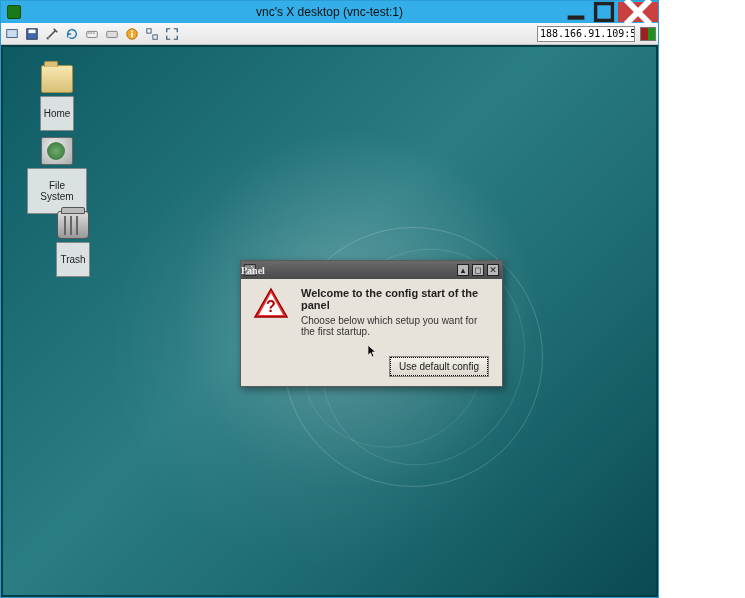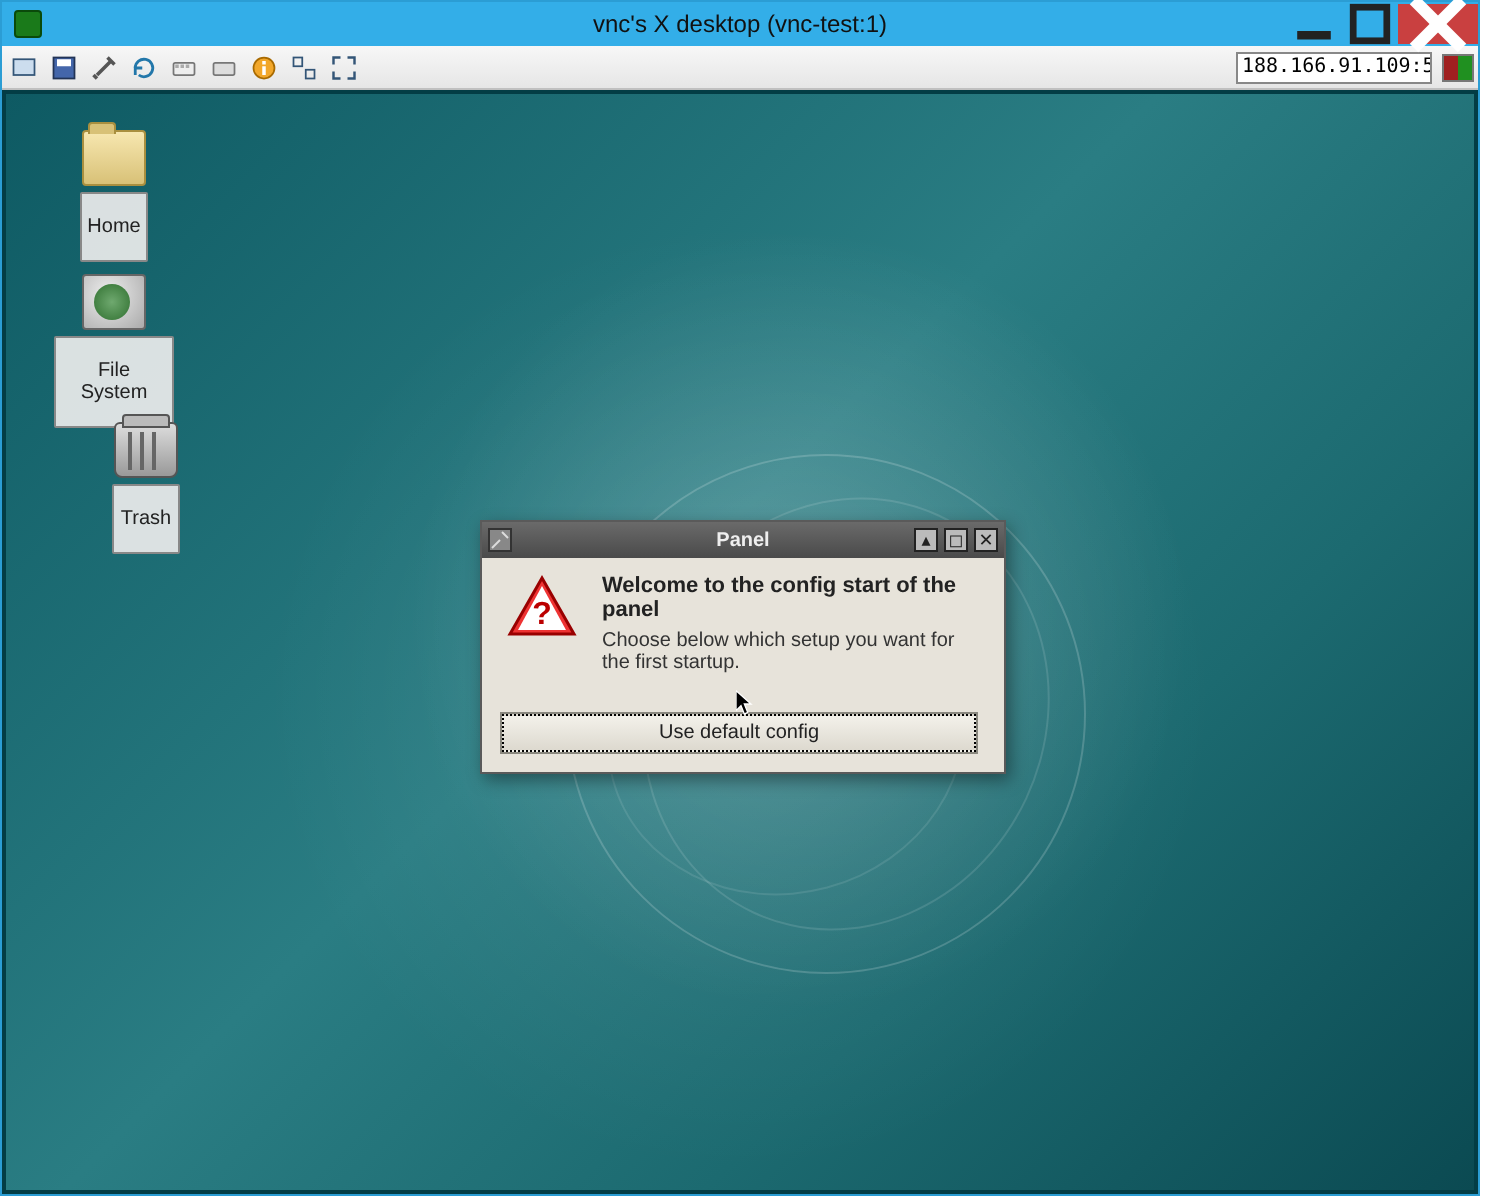--- a/index.html
+++ b/index.html
@@ -1,19 +1,19 @@
 <!DOCTYPE html>
 <html><head>
 <meta charset="utf-8">
 <style>
   * { box-sizing: border-box; margin: 0; padding: 0; }
   body { width: 745px; height: 598px; font-family: "Segoe UI", Tahoma, sans-serif; font-size: 11px; overflow: hidden; background: #fff; }
 
   
-  .win { width: 740px; height: 598px; border: 1px solid #2b9dd4; display: flex; flex-direction: column; }
+  .win { width: 659px; height: 598px; border: 1px solid #2b9dd4; display: flex; flex-direction: column; }
   .titlebar { height: 22px; background: #33aee8; display: flex; align-items: center; color: #000; position: relative; }
   .titlebar .app-icon { width: 14px; height: 14px; background: #1a7a1a; border: 1px solid #0a4a0a; border-radius: 2px; margin: 0 6px; }
   .titlebar .title { position: absolute; left: 0; right: 0; text-align: center; font-size: 12px; color: #111; pointer-events: none; }
   .titlebar .wincontrols { margin-left: auto; display: flex; }
   .titlebar .wincontrols .btn { width: 28px; height: 20px; display: flex; align-items: center; justify-content: center; font-size: 11px; background: #33aee8; }
   .titlebar .wincontrols .close { background: #c94040; color: #fff; width: 40px; }
 
   
   .vnc-toolbar { height: 22px; background: linear-gradient(#f7f7f7,#e6e6e6); border-bottom: 1px solid #c0c0c0; display: flex; align-items: center; padding: 0 2px; gap: 2px; }
   .vnc-toolbar .tbtn { width: 18px; height: 18px; border: 1px solid transparent; border-radius: 2px; display: flex; align-items: center; justify-content: center; }
@@ -42,30 +42,30 @@
   .disk-glyph { background: radial-gradient(circle at 40% 35%, #eee,#aaa); border:1px solid #666; border-radius:2px; position:relative;}
   .disk-glyph:after{content:"";position:absolute;left:5px;top:4px;width:18px;height:18px;border-radius:50%;background:radial-gradient(circle,#6fa96f,#2f6f2f);}
   .trash-glyph { background: linear-gradient(#ddd,#999); border:1px solid #555; border-radius:3px 3px 4px 4px; position:relative;}
   .trash-glyph:before{content:"";position:absolute;top:-5px;left:3px;right:3px;height:5px;background:#bbb;border:1px solid #555;border-radius:2px 2px 0 0;}
   .trash-glyph:after{content:"";position:absolute;top:4px;bottom:3px;left:6px;width:2px;background:#666;box-shadow:6px 0 #666,12px 0 #666;}
 
   
   .panel-dialog { position: absolute; left: 237px; top: 213px; width: 263px; background: #e7e3da; border: 1px solid #5a5a5a; box-shadow: 2px 3px 8px rgba(0,0,0,0.4); }
   .pd-titlebar { height: 18px; background: linear-gradient(#6a6a6a,#4a4a4a); color: #eee; display:flex; align-items:center; font-size:10px; padding:0 3px; position:relative;}
   .pd-titlebar .pd-app { width:12px;height:12px;background:#888;border:1px solid #333;margin-right:4px;display:flex;align-items:center;justify-content:center;}
-  .pd-titlebar .pd-title { position:absolute; left:0; right:0; text-align:center; font-weight:bold; }
+  .pd-titlebar .pd-title { position:absolute; left:0; right:0; font-weight:bold;font-family:Liberation Serif, serif; }
   .pd-titlebar .pd-controls { margin-left:auto; display:flex; gap:3px; position:relative; z-index:1;}
   .pd-titlebar .pd-btn { width:12px;height:12px;border:1px solid #222;background:#bbb;display:flex;align-items:center;justify-content:center;font-size:9px;line-height:1;color:#222;}
   .pd-body { padding: 8px 10px 10px; }
   .pd-row { display:flex; gap:10px; }
   .pd-iconwrap { width:40px; display:flex; justify-content:center; align-items:flex-start;}
   .pd-text { flex:1; }
   .pd-head { font-weight:bold; font-size:11px; color:#222; margin-bottom:4px;}
   .pd-sub { font-size:10px; color:#333; }
-  .pd-buttons { display:flex; justify-content:flex-end; gap:8px; margin-top:20px; padding-right:4px;flex-direction:column;}
+  .pd-buttons { display:flex; justify-content:flex-end; gap:8px; margin-top:20px; padding-right:4px;}
   .pd-buttons button { font-size:10px; padding:3px 8px; background:linear-gradient(#f3f1ea,#ddd9cf); border:1px solid #8a887f; color:#222;}
   .pd-buttons button.default { border:1px dotted #000; outline:1px solid #8a887f;}
   
   .cursor { position:absolute; width:10px; height:14px; pointer-events:none; }
 
   
   .tbtn svg { width:14px; height:14px; }
 </style>
 </head>
 <body>

